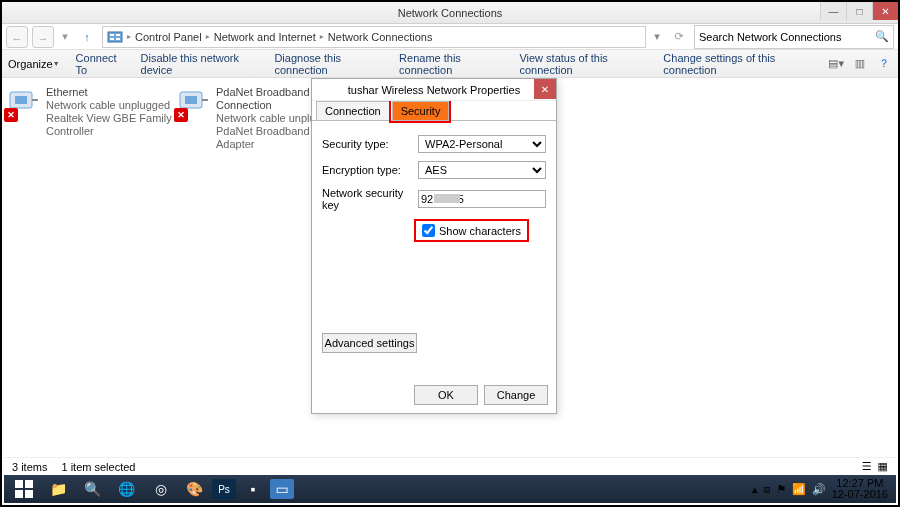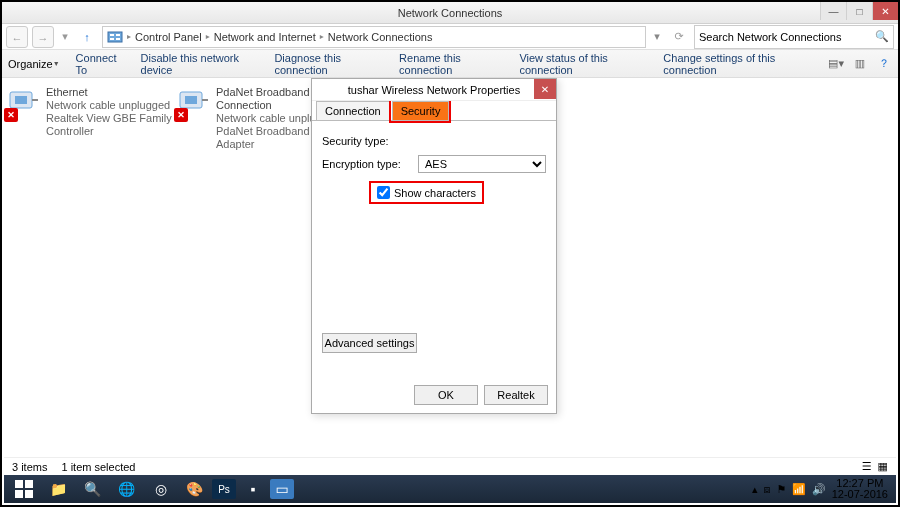--- a/index.html
+++ b/index.html
@@ -177,36 +177,44 @@
     </div>
     <div class="tabs">
       <div class="tab">Connection</div>
       <div class="redbox" style="display:inline-block">
         <div class="tab active">Security</div>
       </div>
     </div>
     <div class="dlg-body">
       <div class="row">
         <div class="lbl">Security type:</div>
+        <div class="fld"><select><option>WPA2-Personal</option></select></div>
       </div>
       <div class="row">
         <div class="lbl">Encryption type:</div>
         <div class="fld"><select><option>AES</option></select></div>
       </div>
-      <div class="redbox" style="display:inline-block;margin-left:47px;padding:3px 6px">
+      <div class="row">
+        <div class="lbl">Network security key</div>
+        <div class="fld" style="position:relative">
+          <input type="text" value="92        5" style="">
+          <div class="mask" style="left:16px;top:4px;width:26px"></div>
+        </div>
+      </div>
+      <div class="redbox" style="display:inline-block;margin-left:92px;padding:3px 6px">
         <label class="showchars" style="margin:0">
           <input type="checkbox" checked="" style="">
           <span>Show characters</span>
         </label>
       </div>
     </div>
     <button class="adv-btn">Advanced settings</button>
     <div class="dlg-foot">
       <button>OK</button>
-      <button>Realtek</button>
+      <button>Change</button>
     </div>
   </div>
 </div>
 
 <div class="statusbar">
   <span>3 items</span>
   <span>1 item selected</span>
   <div class="stico">
     <span>☰</span>
     <span>▦</span>

